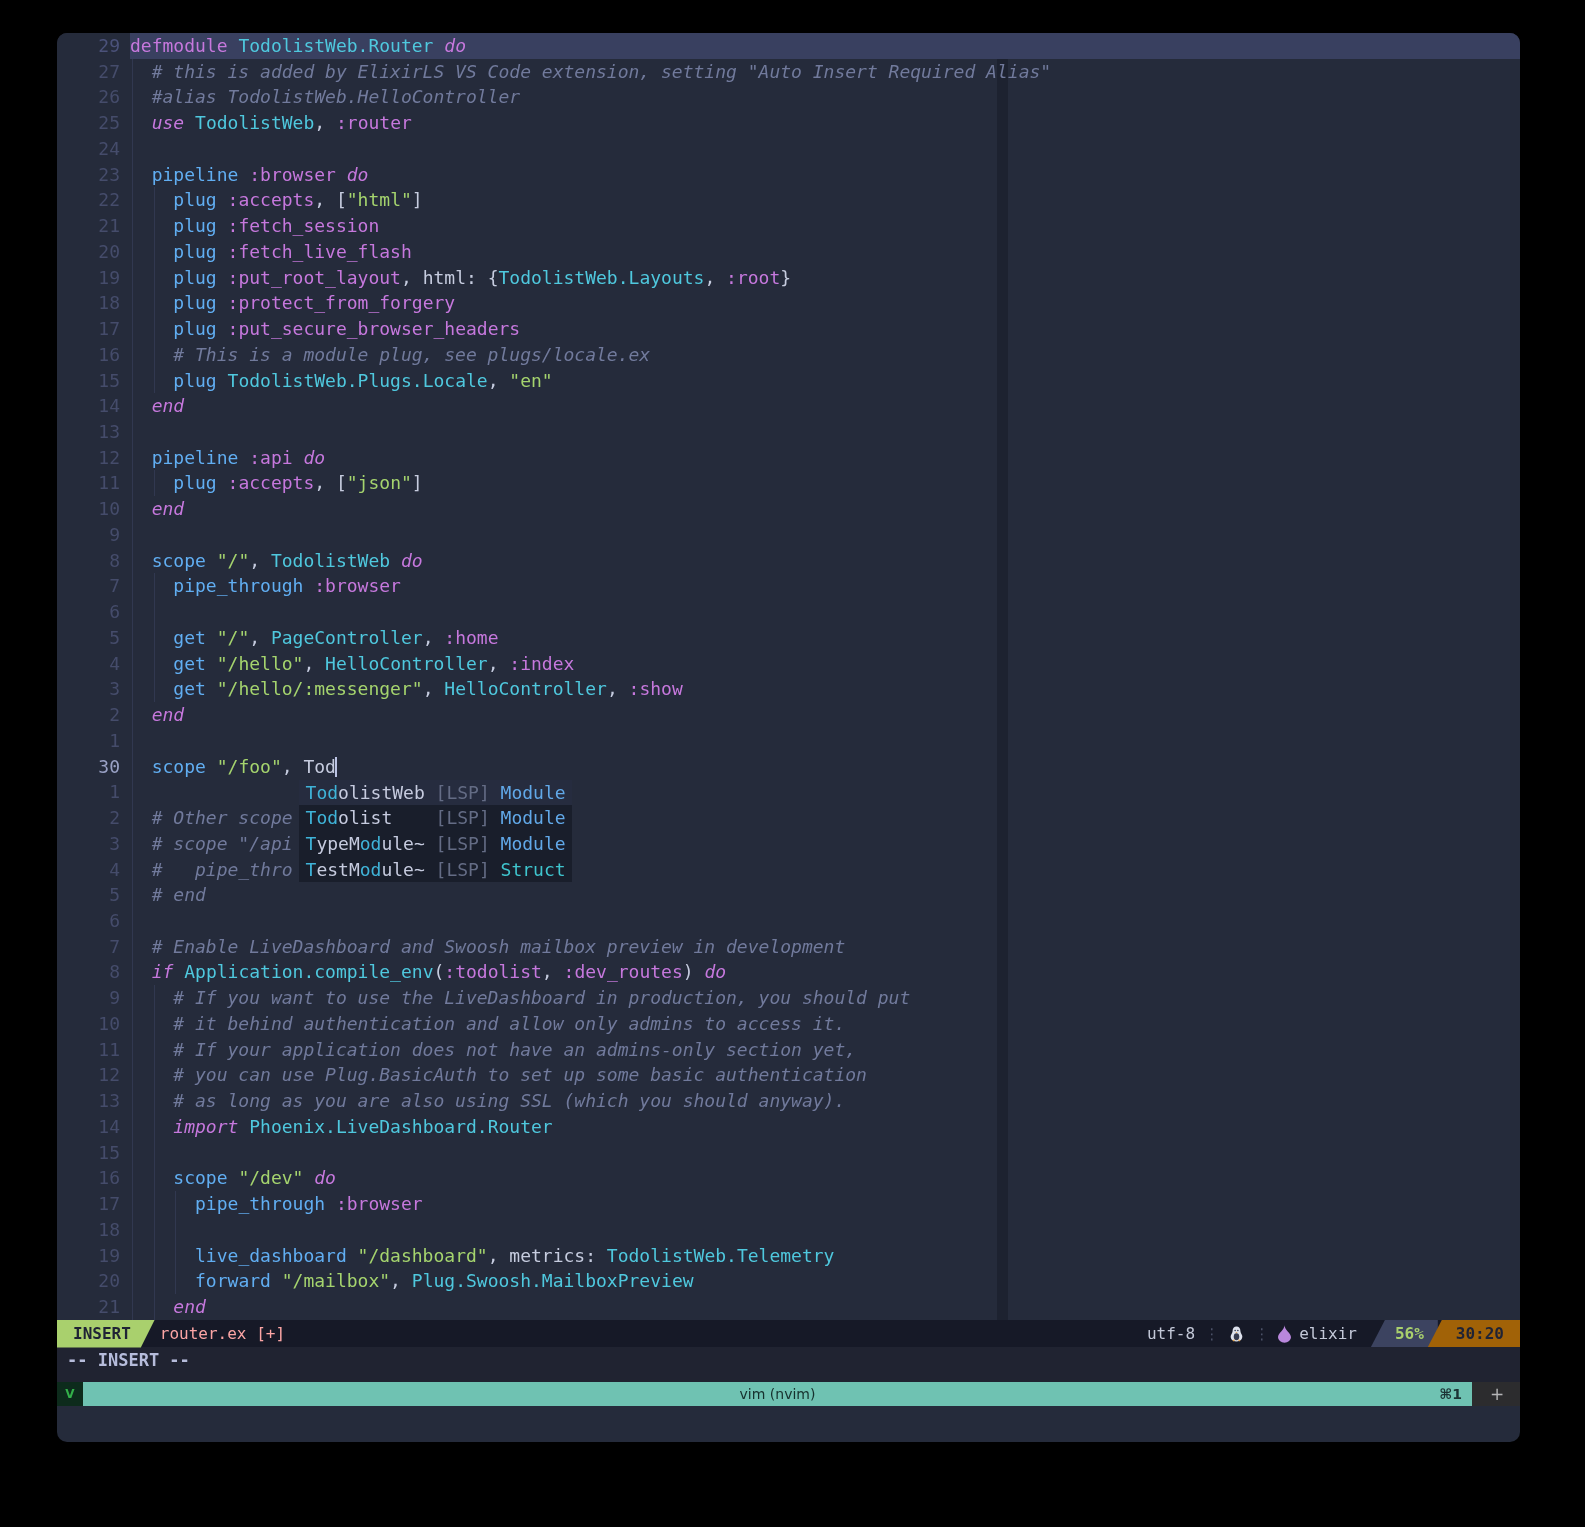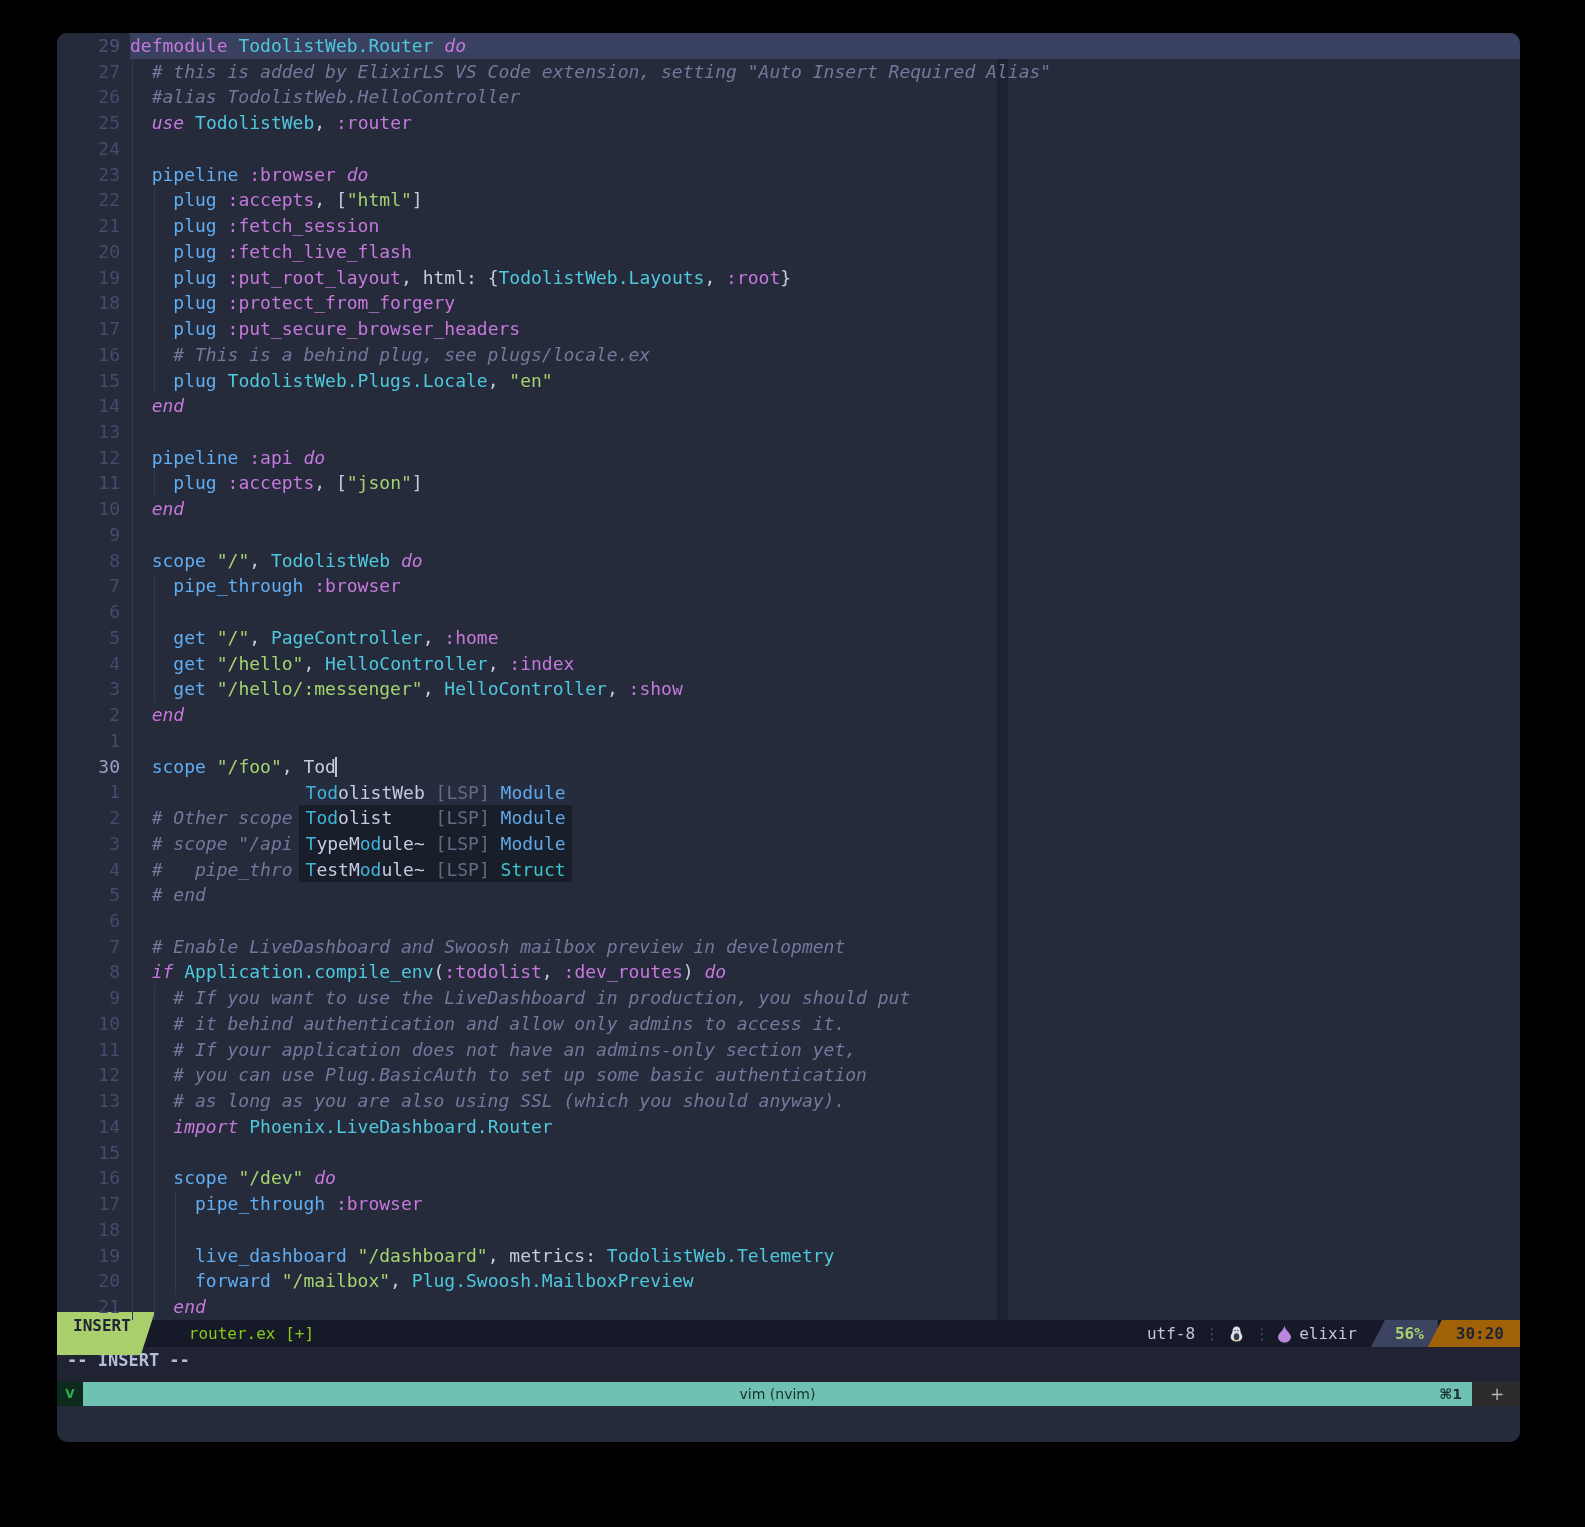--- a/index.html
+++ b/index.html
@@ -50,23 +50,23 @@
   .prow.sel{background:#262c3f;}
   .pname{display:inline-block;width:11ch;margin-right:1ch;color:#c6cbdf;}
   .pm{color:#3fb3d8;}
   .psrc{display:inline-block;width:5ch;margin-right:1ch;color:#646c85;}
   .kind-blue{color:#61a8e8}
   .kind-teal{color:#3fc5ce}
   
   .statusline{height:27px;flex:0 0 auto;background:#161927;display:flex;
               align-items:center;font-size:16px;position:relative;}
   .mode-block{height:100%;display:flex;align-items:center;background:#a9d06d;
-              color:#1f2335;font-weight:bold;padding:0 24px 16px 16px;
+              color:#1f2335;font-weight:bold;padding:0 24px 1px 16px;
               clip-path:polygon(0 0,100% 0,calc(100% - 14px) 100%,0 100%);text-align:right;}
-  .file-name{margin-left:34px;color:#84cc16;}
+  .file-name{margin-left:5px;color:#fca5a5;}
   .sl-right{margin-left:auto;height:100%;display:flex;align-items:center;}
   .sl-item{color:#c3c8d8;}
   .sl-sep{color:#4c5268;margin:0 9px;font-size:15px;}
   .os-icon,.lang-icon{display:flex;align-items:center;}
   .lang-name{color:#c3c8d8;margin-left:8px;margin-right:14px;}
   .pct-block{height:100%;display:flex;align-items:center;background:#3c4360;
              color:#a9d06d;font-weight:bold;padding:0 14px 0 24px;margin-right:-10px;
              clip-path:polygon(14px 0,100% 0,100% 100%,0 100%);}
   .pos-block{height:100%;display:flex;align-items:center;background:#a16207;
              color:#1f2335;font-weight:bold;padding:0 16px 0 28px;
@@ -101,21 +101,21 @@
         <div class="row"><span class="gut">26</span><div class="content"><span class="guide" style="left: calc(0ch + 2px);"></span><span class="tk-c">  #alias TodolistWeb.HelloController</span></div></div>
         <div class="row"><span class="gut">25</span><div class="content"><span class="guide" style="left: calc(0ch + 2px);"></span><span class="tk-w">  </span><span class="tk-d">use</span><span class="tk-w"> </span><span class="tk-m">TodolistWeb</span><span class="tk-w">, </span><span class="tk-a">:router</span></div></div>
         <div class="row"><span class="gut">24</span><div class="content"><span class="guide" style="left: calc(0ch + 2px);"></span></div></div>
         <div class="row"><span class="gut">23</span><div class="content"><span class="guide" style="left: calc(0ch + 2px);"></span><span class="tk-w">  </span><span class="tk-k">pipeline</span><span class="tk-w"> </span><span class="tk-a">:browser</span><span class="tk-w"> </span><span class="tk-d">do</span></div></div>
         <div class="row"><span class="gut">22</span><div class="content"><span class="guide" style="left: calc(0ch + 2px);"></span><span class="guide" style="left: calc(2ch + 2px);"></span><span class="tk-w">    </span><span class="tk-k">plug</span><span class="tk-w"> </span><span class="tk-a">:accepts</span><span class="tk-w">, [</span><span class="tk-s">"html"</span><span class="tk-w">]</span></div></div>
         <div class="row"><span class="gut">21</span><div class="content"><span class="guide" style="left: calc(0ch + 2px);"></span><span class="guide" style="left: calc(2ch + 2px);"></span><span class="tk-w">    </span><span class="tk-k">plug</span><span class="tk-w"> </span><span class="tk-a">:fetch_session</span></div></div>
         <div class="row"><span class="gut">20</span><div class="content"><span class="guide" style="left: calc(0ch + 2px);"></span><span class="guide" style="left: calc(2ch + 2px);"></span><span class="tk-w">    </span><span class="tk-k">plug</span><span class="tk-w"> </span><span class="tk-a">:fetch_live_flash</span></div></div>
         <div class="row"><span class="gut">19</span><div class="content"><span class="guide" style="left: calc(0ch + 2px);"></span><span class="guide" style="left: calc(2ch + 2px);"></span><span class="tk-w">    </span><span class="tk-k">plug</span><span class="tk-w"> </span><span class="tk-a">:put_root_layout</span><span class="tk-w">, html: {</span><span class="tk-m">TodolistWeb.Layouts</span><span class="tk-w">, </span><span class="tk-a">:root</span><span class="tk-w">}</span></div></div>
         <div class="row"><span class="gut">18</span><div class="content"><span class="guide" style="left: calc(0ch + 2px);"></span><span class="guide" style="left: calc(2ch + 2px);"></span><span class="tk-w">    </span><span class="tk-k">plug</span><span class="tk-w"> </span><span class="tk-a">:protect_from_forgery</span></div></div>
         <div class="row"><span class="gut">17</span><div class="content"><span class="guide" style="left: calc(0ch + 2px);"></span><span class="guide" style="left: calc(2ch + 2px);"></span><span class="tk-w">    </span><span class="tk-k">plug</span><span class="tk-w"> </span><span class="tk-a">:put_secure_browser_headers</span></div></div>
-        <div class="row"><span class="gut">16</span><div class="content"><span class="guide" style="left: calc(0ch + 2px);"></span><span class="guide" style="left: calc(2ch + 2px);"></span><span class="tk-c">    # This is a behind plug, see plugs/locale.ex</span></div></div>
+        <div class="row"><span class="gut">16</span><div class="content"><span class="guide" style="left: calc(0ch + 2px);"></span><span class="guide" style="left: calc(2ch + 2px);"></span><span class="tk-c">    # This is a module plug, see plugs/locale.ex</span></div></div>
         <div class="row"><span class="gut">15</span><div class="content"><span class="guide" style="left: calc(0ch + 2px);"></span><span class="guide" style="left: calc(2ch + 2px);"></span><span class="tk-w">    </span><span class="tk-k">plug</span><span class="tk-w"> </span><span class="tk-m">TodolistWeb.Plugs.Locale</span><span class="tk-w">, </span><span class="tk-s">"en"</span></div></div>
         <div class="row"><span class="gut">14</span><div class="content"><span class="guide" style="left: calc(0ch + 2px);"></span><span class="tk-w">  </span><span class="tk-d">end</span></div></div>
         <div class="row"><span class="gut">13</span><div class="content"><span class="guide" style="left: calc(0ch + 2px);"></span></div></div>
         <div class="row"><span class="gut">12</span><div class="content"><span class="guide" style="left: calc(0ch + 2px);"></span><span class="tk-w">  </span><span class="tk-k">pipeline</span><span class="tk-w"> </span><span class="tk-a">:api</span><span class="tk-w"> </span><span class="tk-d">do</span></div></div>
         <div class="row"><span class="gut">11</span><div class="content"><span class="guide" style="left: calc(0ch + 2px);"></span><span class="guide" style="left: calc(2ch + 2px);"></span><span class="tk-w">    </span><span class="tk-k">plug</span><span class="tk-w"> </span><span class="tk-a">:accepts</span><span class="tk-w">, [</span><span class="tk-s">"json"</span><span class="tk-w">]</span></div></div>
         <div class="row"><span class="gut">10</span><div class="content"><span class="guide" style="left: calc(0ch + 2px);"></span><span class="tk-w">  </span><span class="tk-d">end</span></div></div>
         <div class="row"><span class="gut">9</span><div class="content"><span class="guide" style="left: calc(0ch + 2px);"></span></div></div>
         <div class="row"><span class="gut">8</span><div class="content"><span class="guide" style="left: calc(0ch + 2px);"></span><span class="tk-w">  </span><span class="tk-k">scope</span><span class="tk-w"> </span><span class="tk-s">"/"</span><span class="tk-w">, </span><span class="tk-m">TodolistWeb</span><span class="tk-w"> </span><span class="tk-d">do</span></div></div>
         <div class="row"><span class="gut">7</span><div class="content"><span class="guide" style="left: calc(0ch + 2px);"></span><span class="guide" style="left: calc(2ch + 2px);"></span><span class="tk-w">    </span><span class="tk-k">pipe_through</span><span class="tk-w"> </span><span class="tk-a">:browser</span></div></div>
         <div class="row"><span class="gut">6</span><div class="content"><span class="guide" style="left: calc(0ch + 2px);"></span><span class="guide" style="left: calc(2ch + 2px);"></span></div></div>

